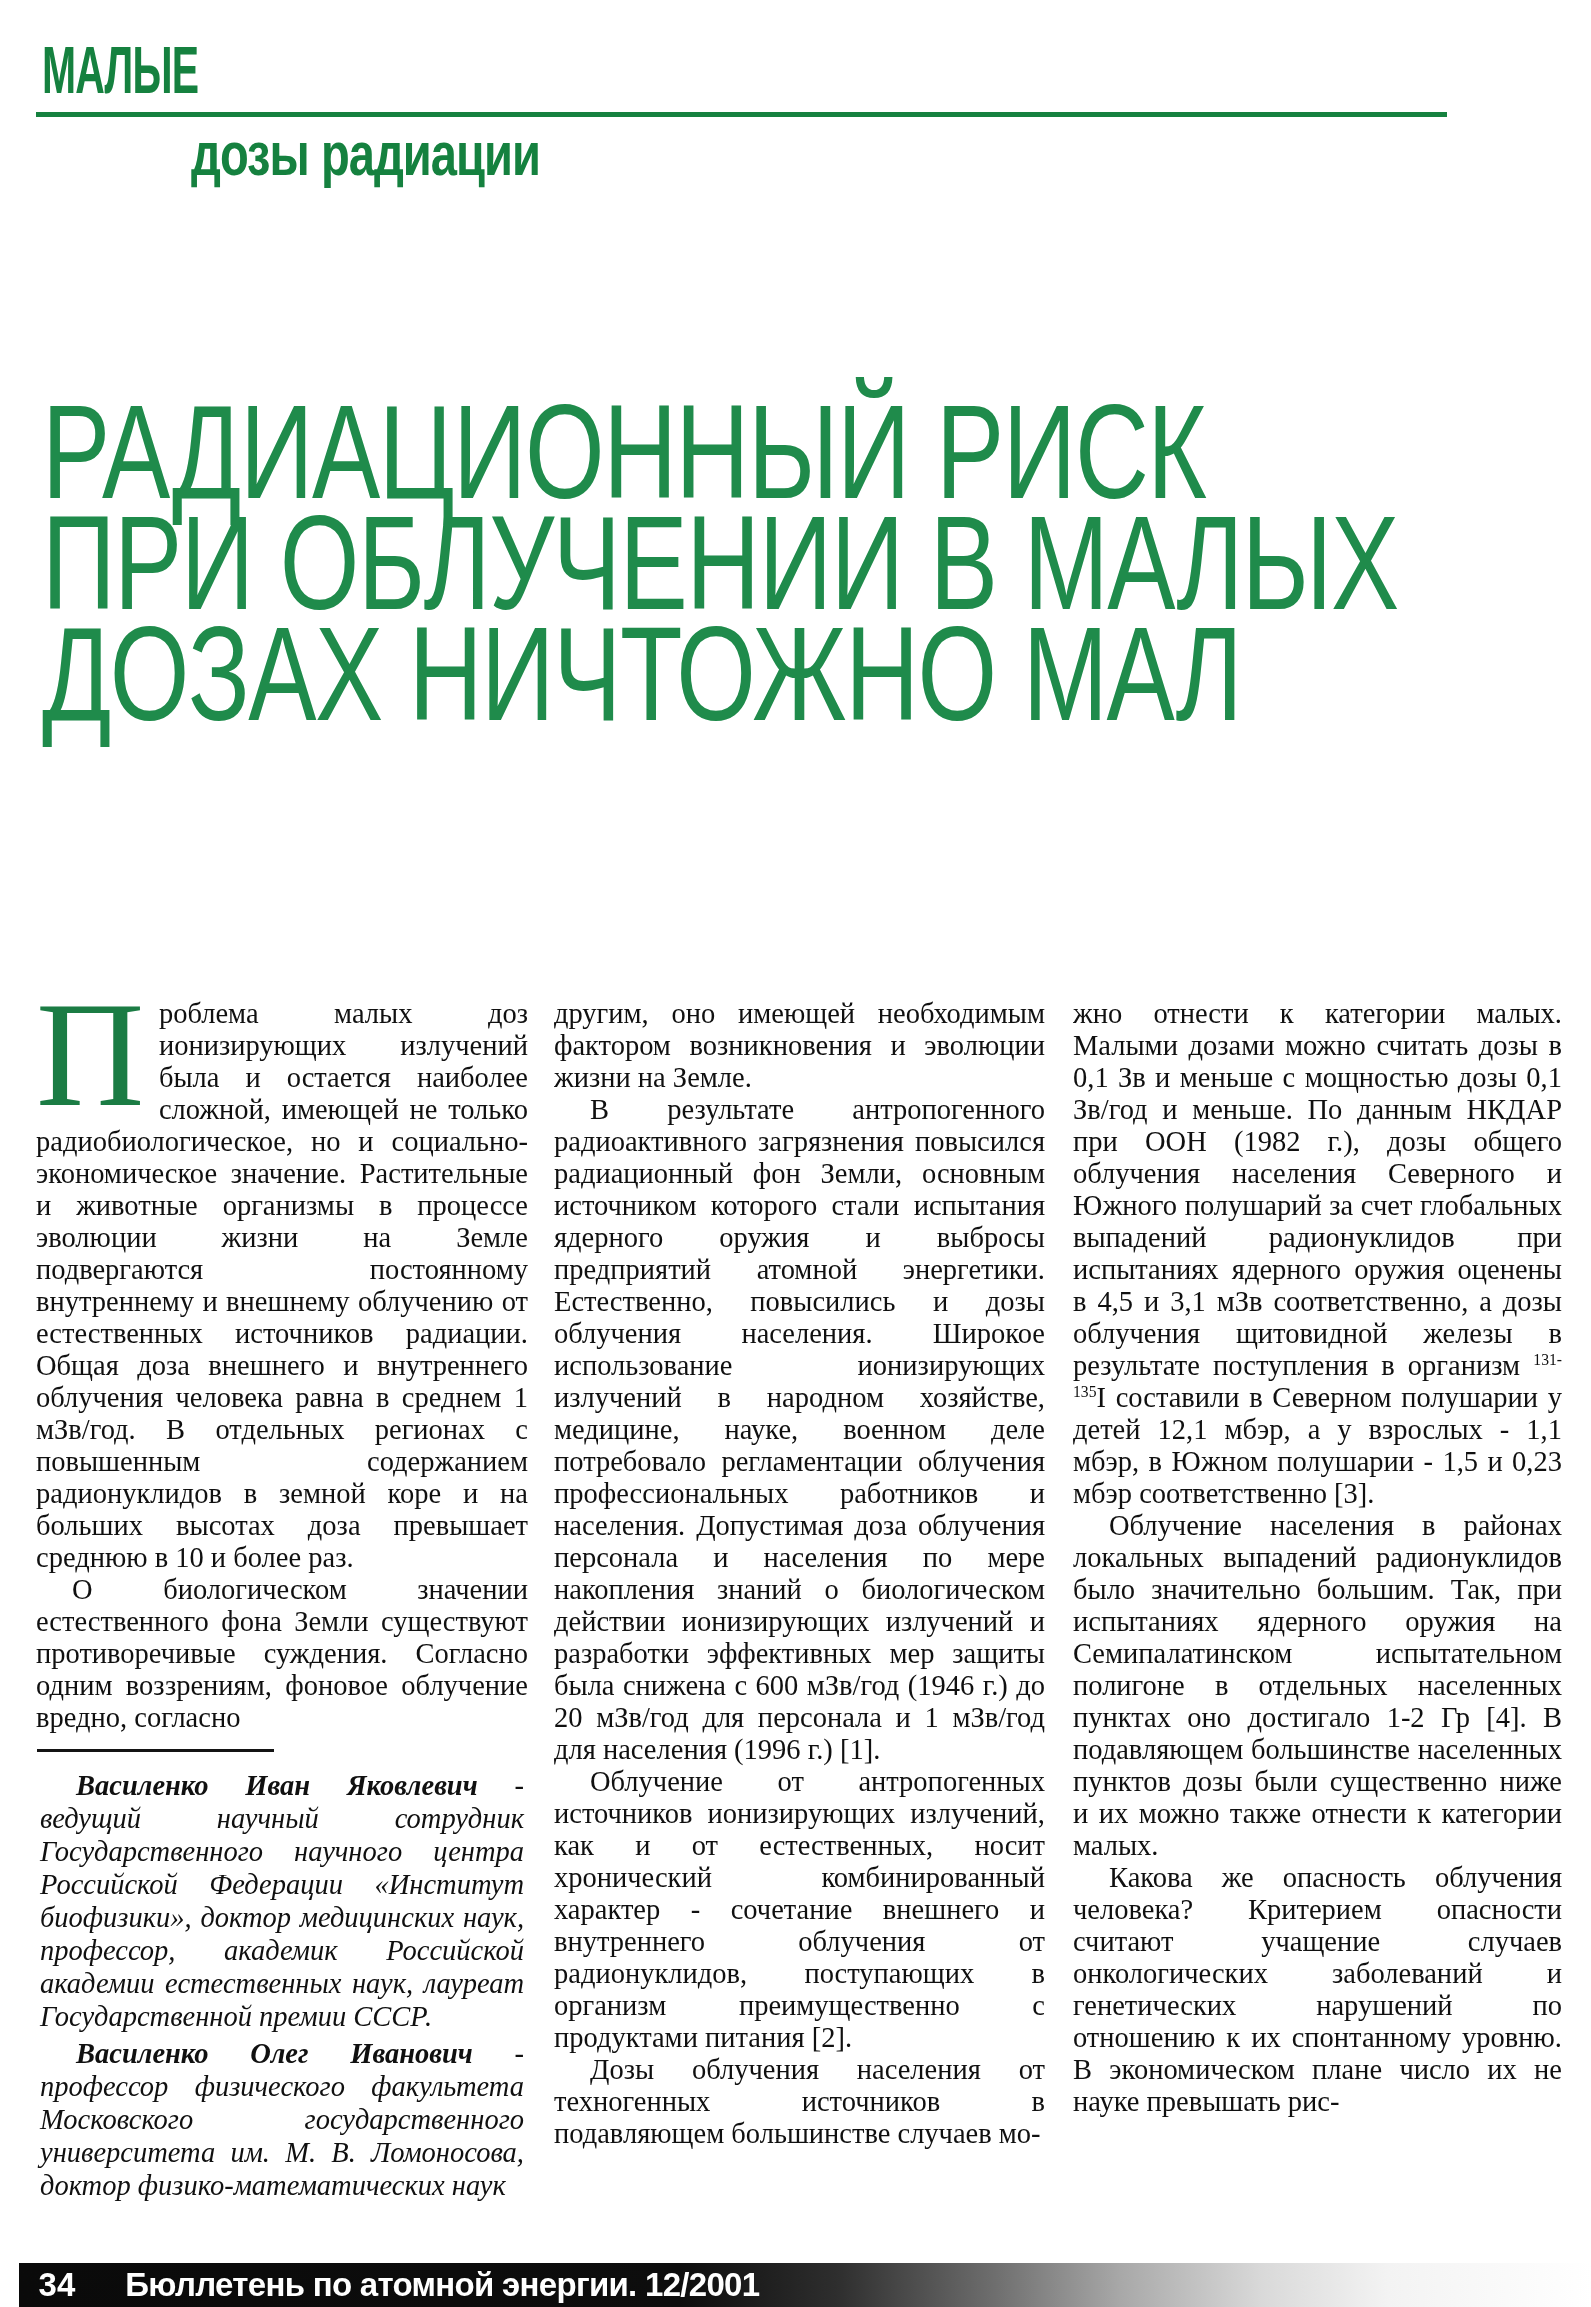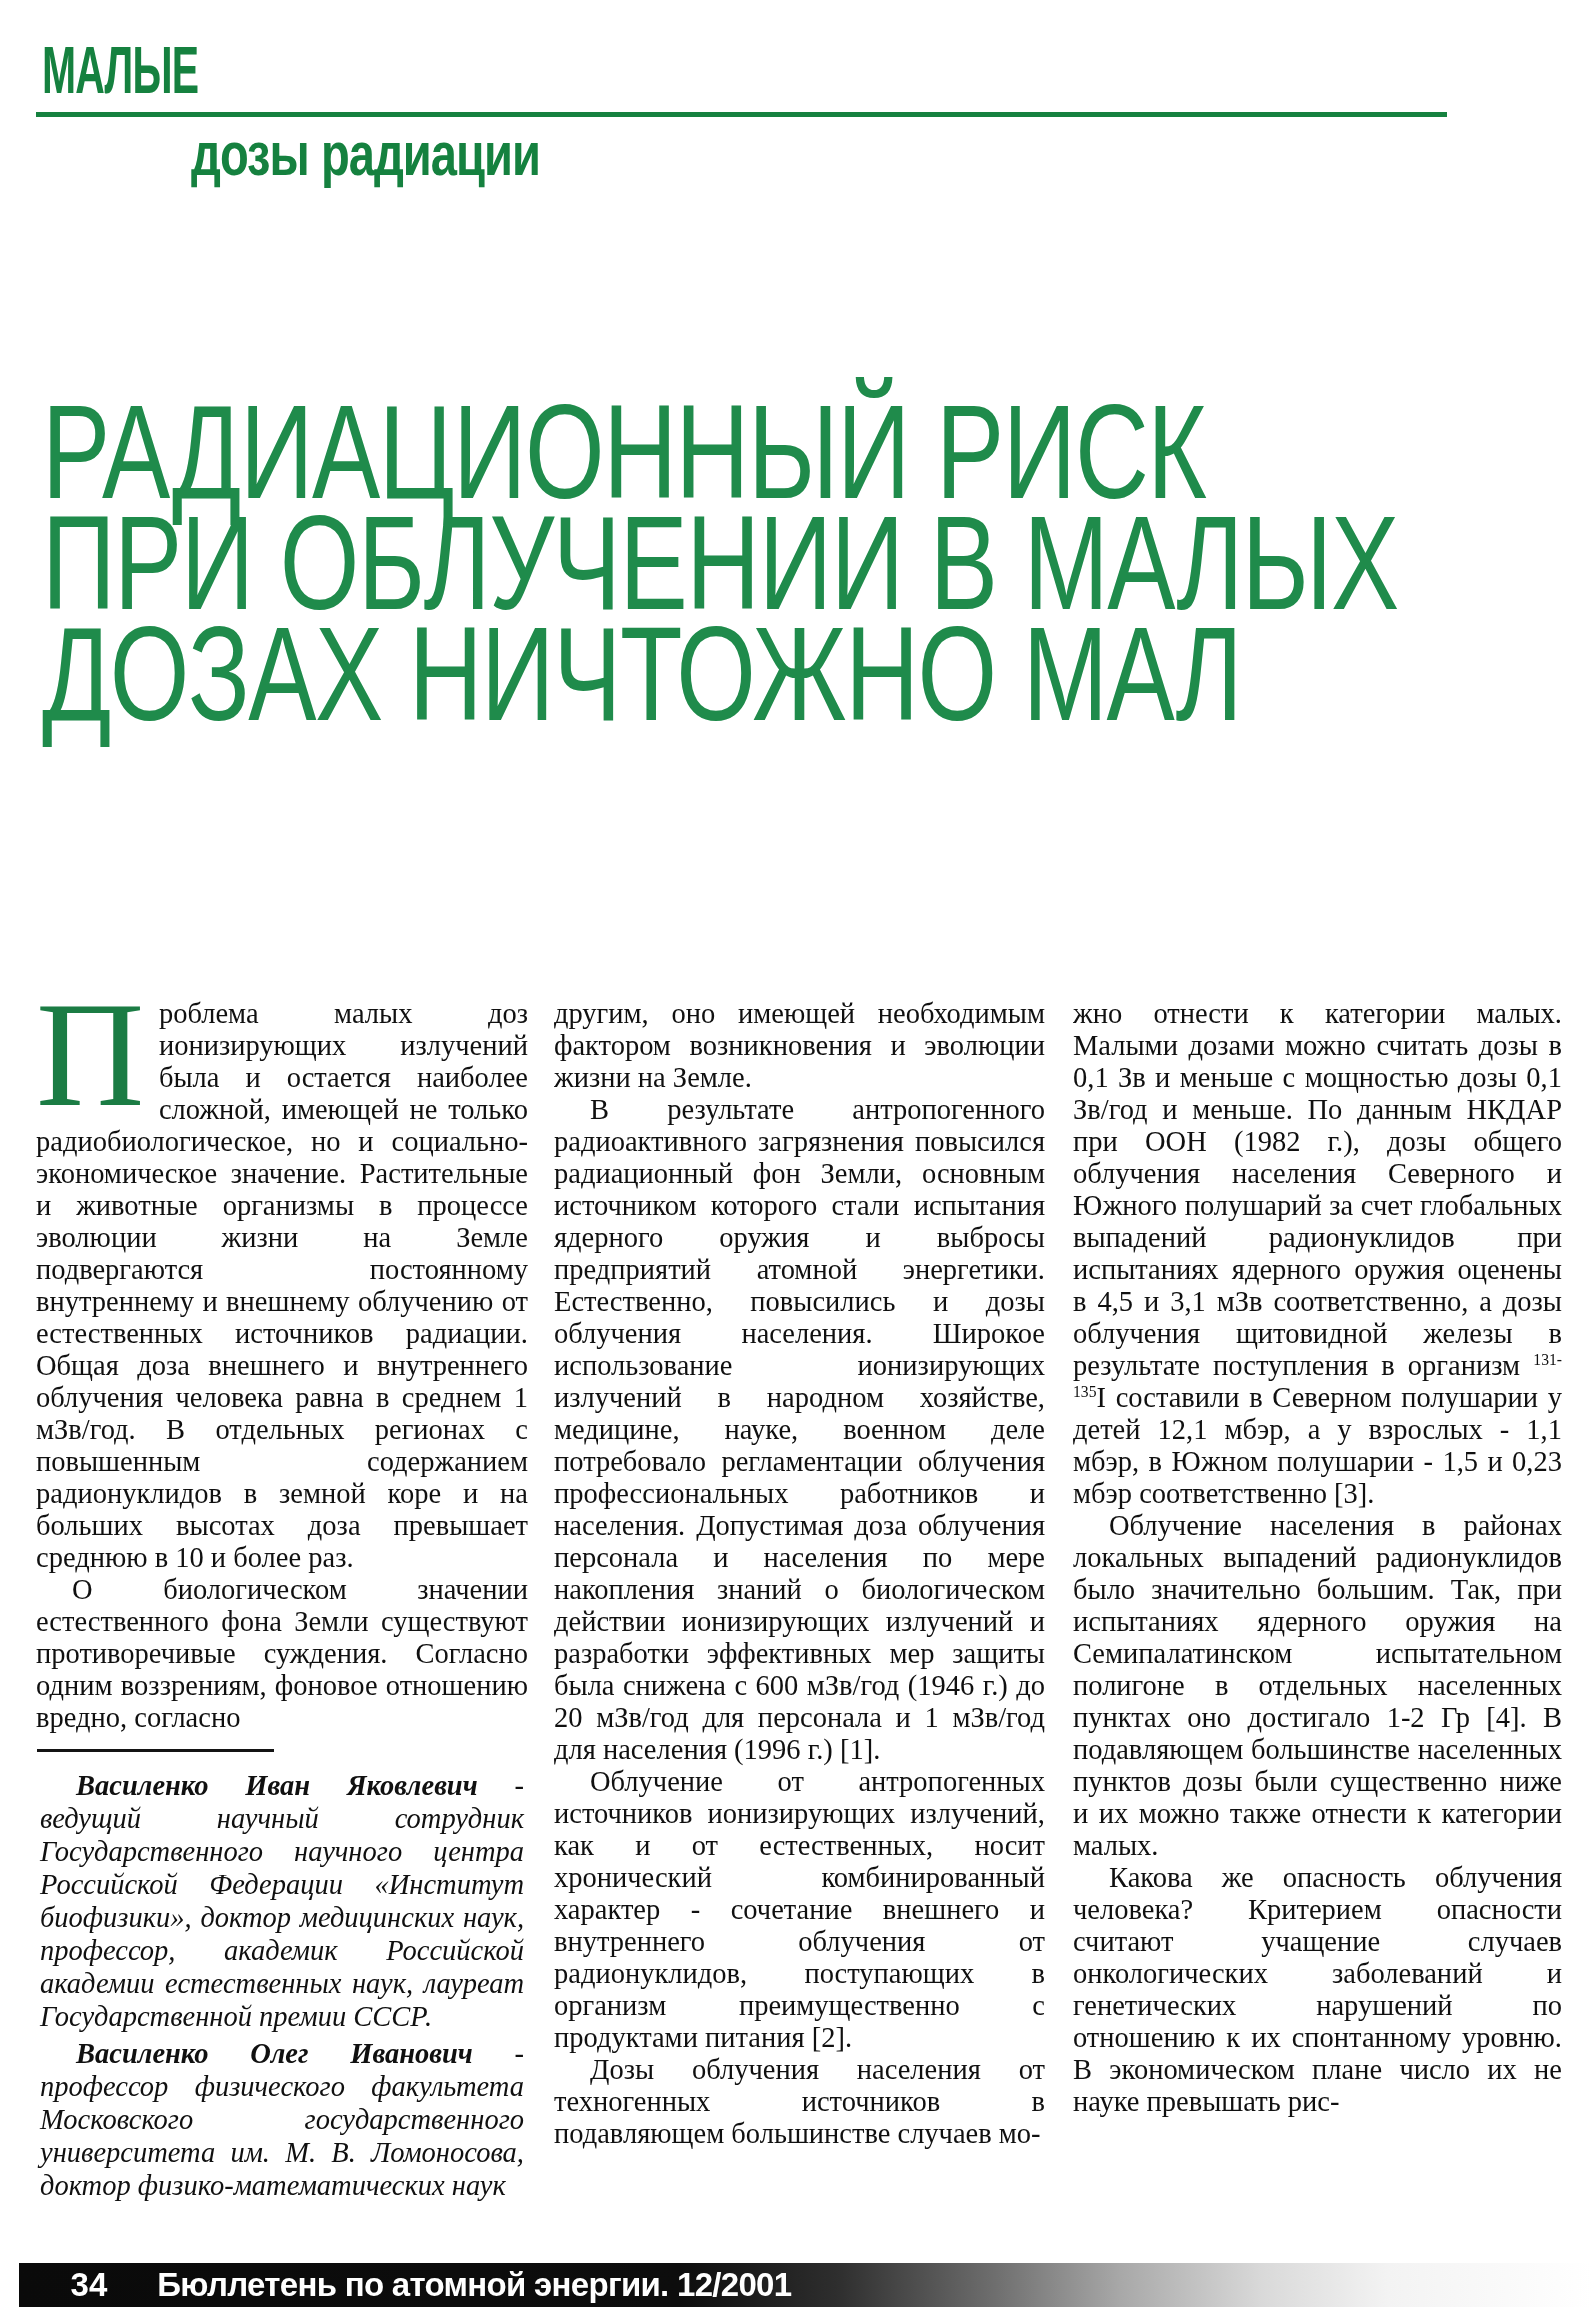--- a/index.html
+++ b/index.html
@@ -93,42 +93,42 @@
   .footer-bar {
     position:absolute; left:18.6px; top:2263px; right:0; height:44px;
     background:linear-gradient(to right,
       #0a0a0a 0%, #0d0d0d 42%, #2e2e2e 52%, #6e6e6e 62%,
       #a8a8a8 70%, #d9d9d9 79%, #f3f3f3 87%, #ffffff 100%);
     display:flex; align-items:center;
     font-family:"Liberation Sans", sans-serif;
     font-weight:bold; color:#ffffff; font-size:33px;
     white-space:nowrap;
   }
-  .footer-bar .page-num { margin-left:52px; }
+  .footer-bar .page-num { margin-left:20px; }
   .footer-bar .journal { margin-left:50px; letter-spacing:-0.7px; }
 </style>
 </head>
 <body>
 
 <div class="page">
 
   <div class="kicker-top">МАЛЫЕ</div>
   <div class="kicker-rule"></div>
   <div class="kicker-bottom">дозы радиации</div>
 
   <h1 class="title">
     <span class="tl">РАДИАЦИОННЫЙ РИСК</span>
     <span class="tl">ПРИ ОБЛУЧЕНИИ В МАЛЫХ</span>
     <span class="tl">ДОЗАХ НИЧТОЖНО МАЛ</span>
   </h1>
 
 
   <div class="col col1">
     <p class="body-p"><span class="dropcap">П</span><span>роблема малых доз ионизирующих излучений была и остается наиболее сложной, имеющей не только радиобиологическое, но и социально-экономическое значение. Растительные и животные организмы в процессе эволюции жизни на Земле подвергаются постоянному внутреннему и внешнему облучению от естественных источников радиации. Общая доза внешнего и внутреннего облучения человека равна в среднем 1 мЗв/год. В отдельных регионах с повышенным содержанием радионуклидов в земной коре и на больших высотах доза превышает среднюю в 10 и более раз.</span></p>
-    <p class="body-p indent">О биологическом значении естественного фона Земли существуют противоречивые суждения. Согласно одним воззрениям, фоновое отношению вредно, согласно</p>
+    <p class="body-p indent">О биологическом значении естественного фона Земли существуют противоречивые суждения. Согласно одним воззрениям, фоновое облучение вредно, согласно</p>
     <div class="bio-rule"></div>
     <p class="bio-p"><strong>Василенко Иван Яковлевич</strong><span> - ведущий научный сотрудник Государственного научного центра Российской Федерации «Институт биофизики», доктор медицинских наук, профессор, академик Российской академии естественных наук, лауреат Государственной премии СССР.</span></p>
     <p class="bio-p"><strong>Василенко Олег Иванович</strong><span> - профессор физического факультета Московского государственного университета им. М. В. Ломоносова, доктор физико-математических наук</span></p>
   </div>
 
   <div class="col col2">
     <p class="body-p">другим, оно имеющей необходимым фактором возникновения и эволюции жизни на Земле.</p>
     <p class="body-p indent">В результате антропогенного радиоактивного загрязнения повысился радиационный фон Земли, основным источником которого стали испытания ядерного оружия и выбросы предприятий атомной энергетики. Естественно, повысились и дозы облучения населения. Широкое использование ионизирующих излучений в народном хозяйстве, медицине, науке, военном деле потребовало регламентации облучения профессиональных работников и населения. Допустимая доза облучения персонала и населения по мере накопления знаний о биологическом действии ионизирующих излучений и разработки эффективных мер защиты была снижена с 600 мЗв/год (1946 г.) до 20 мЗв/год для персонала и 1 мЗв/год для населения (1996 г.) [1].</p>
     <p class="body-p indent">Облучение от антропогенных источников ионизирующих излучений, как и от естественных, носит хронический комбинированный характер - сочетание внешнего и внутреннего облучения от радионуклидов, поступающих в организм преимущественно с продуктами питания [2].</p>
     <p class="body-p indent">Дозы облучения населения от техногенных источников в подавляющем большинстве случаев мо-</p>

